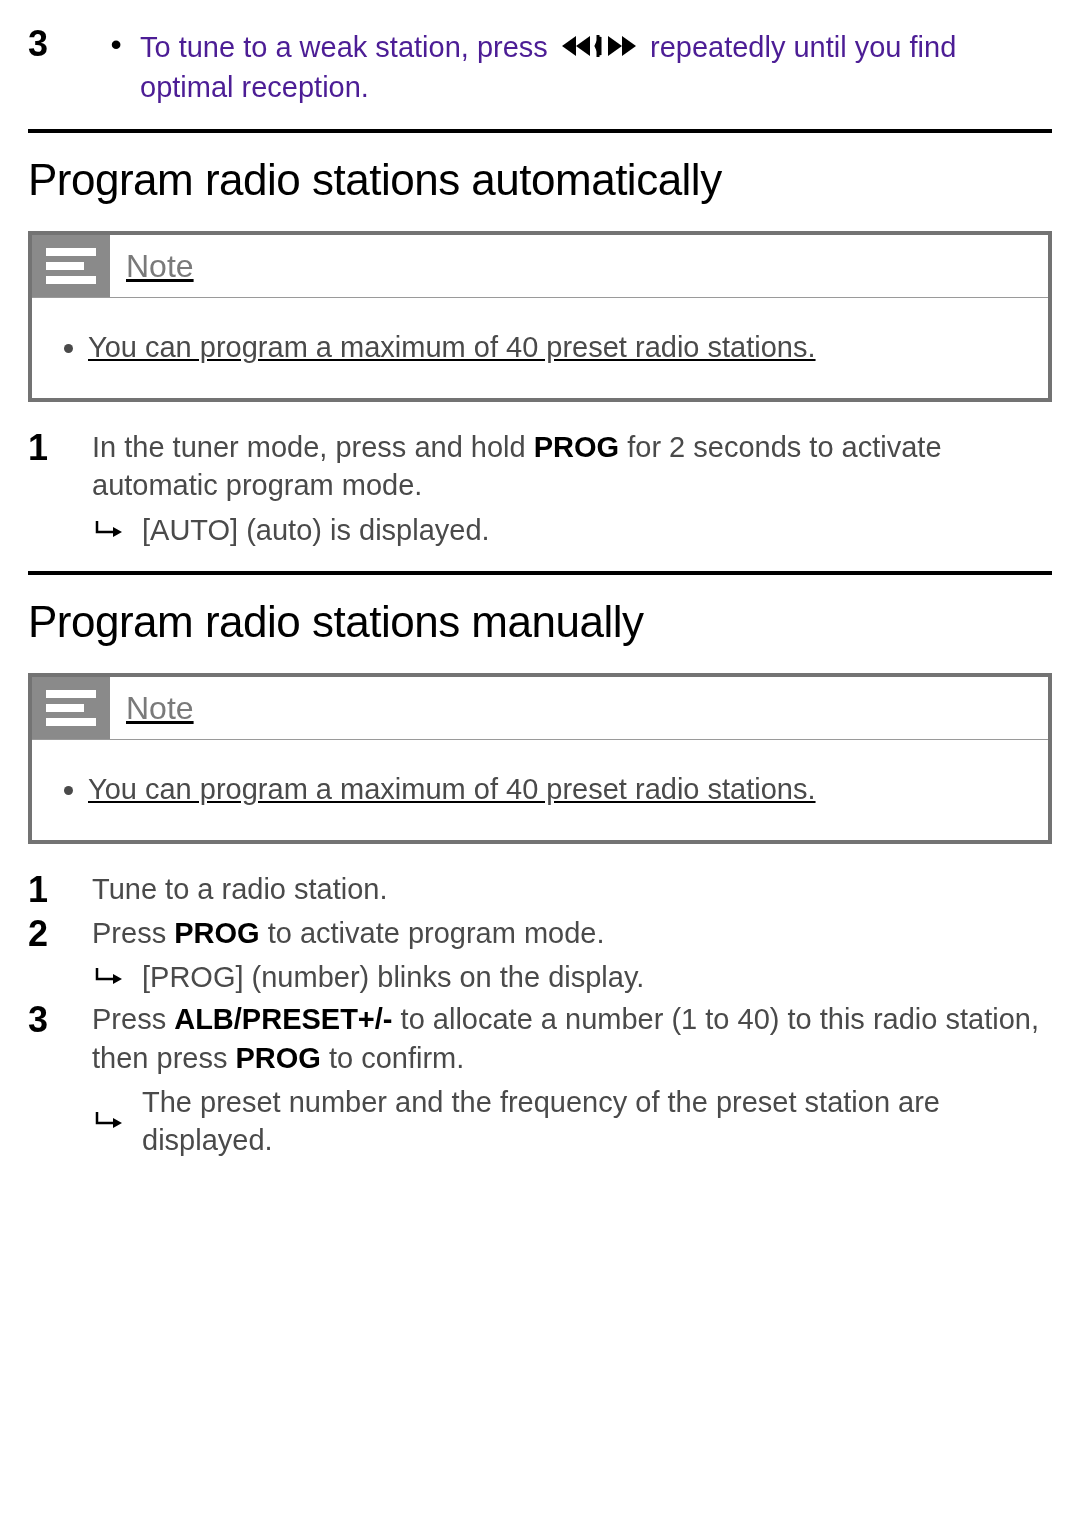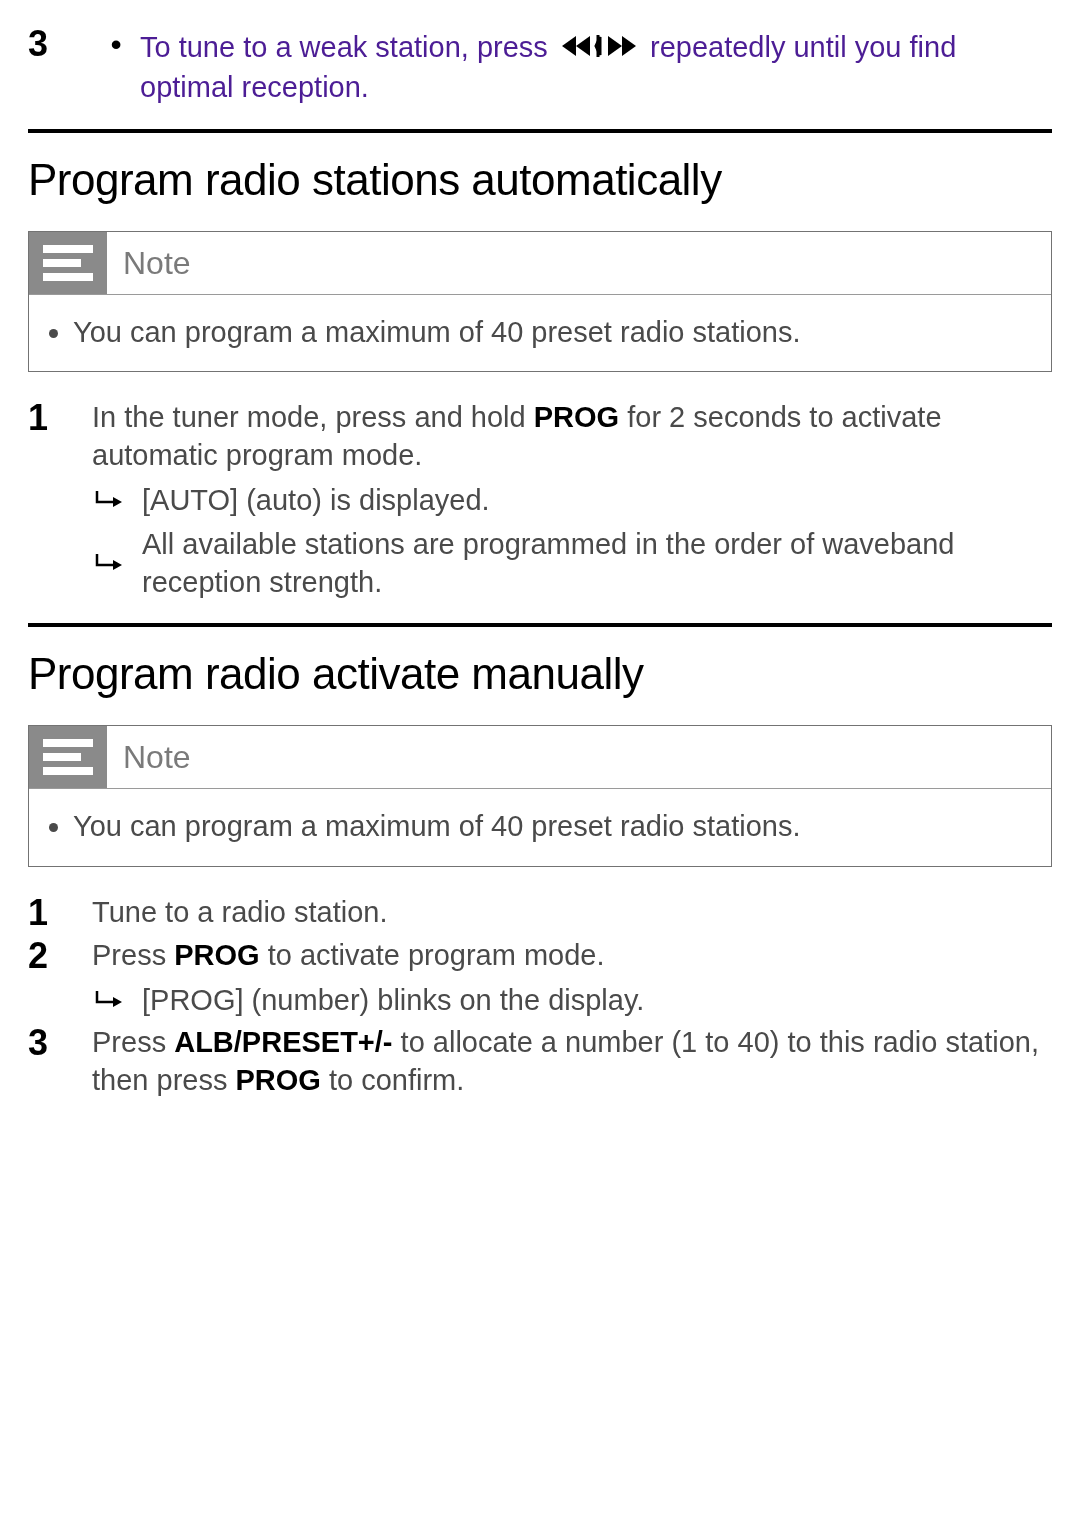--- a/index.html
+++ b/index.html
@@ -72,22 +72,23 @@
     margin: 22px 0 18px 0;
   }
   h2.section-title {
     font-weight: 400;
     font-size: 44px;
     margin: 18px 0 22px 0;
     color: #000;
     letter-spacing: -0.5px;
   }
   .note-box {
-    border: 1px solid #737373;
+    border: 4px solid #737373;
     margin-bottom: 26px;
+    text-decoration: underline;
   }
   .note-header {
     display: flex;
     align-items: center;
     gap: 16px;
     padding: 0;
   }
   .note-icon {
     width: 78px;
     height: 62px;
@@ -108,21 +109,21 @@
   .note-icon .bar.b3 { width: 100%; }
   .note-label {
     font-size: 32px;
     color: #7a7a7a;
   }
   .note-body {
     border-top: 1px solid #9a9a9a;
     padding: 14px 20px 16px 20px;
   }
   .note-body ul {
-    margin: 4px;
+    margin: 16px;
     padding-left: 20px;
   }
   .note-body li {
     color: #4a4a4a;
   }
   .bold {
     font-weight: 700;
     color: #000;
   }
   .inline-svg {
@@ -185,35 +186,26 @@
     <span>In the tuner mode, press and hold </span><span class="bold">PROG</span><span> for 2 seconds to activate automatic program mode.</span>
     <div class="result-row">
       <div class="arrow">
         <svg width="28" height="24" viewBox="0 0 28 24">
             <path d="M3 3 L3 14 L20 14" stroke="#000" stroke-width="2.5" fill="none"></path>
             <polygon points="19,9 28,14 19,19" fill="#000"></polygon>
           </svg>
       </div>
       <div class="txt">[AUTO] (auto) is displayed.</div>
     </div>
-    <div class="result-row">
-      <div class="arrow">
-        <svg width="28" height="24" viewBox="0 0 28 24">
-            <path d="M3 3 L3 14 L20 14" stroke="#000" stroke-width="2.5" fill="none"></path>
-            <polygon points="19,9 28,14 19,19" fill="#000"></polygon>
-          </svg>
-      </div>
-      <div class="txt">All available stations are programmed in the order of waveband reception strength.</div>
-    </div>
   </div>
 </div>
 
 <hr class="hr">
 
-<h2 class="section-title">Program radio activate manually</h2>
+<h2 class="section-title">Program radio stations manually</h2>
 
 <div class="note-box">
   <div class="note-header">
     <div class="note-icon">
       <div class="bar b1"></div>
       <div class="bar b2"></div>
       <div class="bar b3"></div>
     </div>
     <div class="note-label">Note</div>
   </div>
@@ -244,14 +236,23 @@
       </div>
       <div class="txt">[PROG] (number) blinks on the display.</div>
     </div>
   </div>
 </div>
 
 <div class="step">
   <div class="step-num">3</div>
   <div class="step-body">
     <span>Press </span><span class="bold">ALB/PRESET+/-</span><span> to allocate a number (1 to 40) to this radio station, then press </span><span class="bold">PROG</span><span> to confirm.</span>
+    <div class="result-row">
+      <div class="arrow">
+        <svg width="28" height="24" viewBox="0 0 28 24">
+            <path d="M3 3 L3 14 L20 14" stroke="#000" stroke-width="2.5" fill="none"></path>
+            <polygon points="19,9 28,14 19,19" fill="#000"></polygon>
+          </svg>
+      </div>
+      <div class="txt">The preset number and the frequency of the preset station are displayed.</div>
+    </div>
   </div>
 </div>
 
 </body></html>

